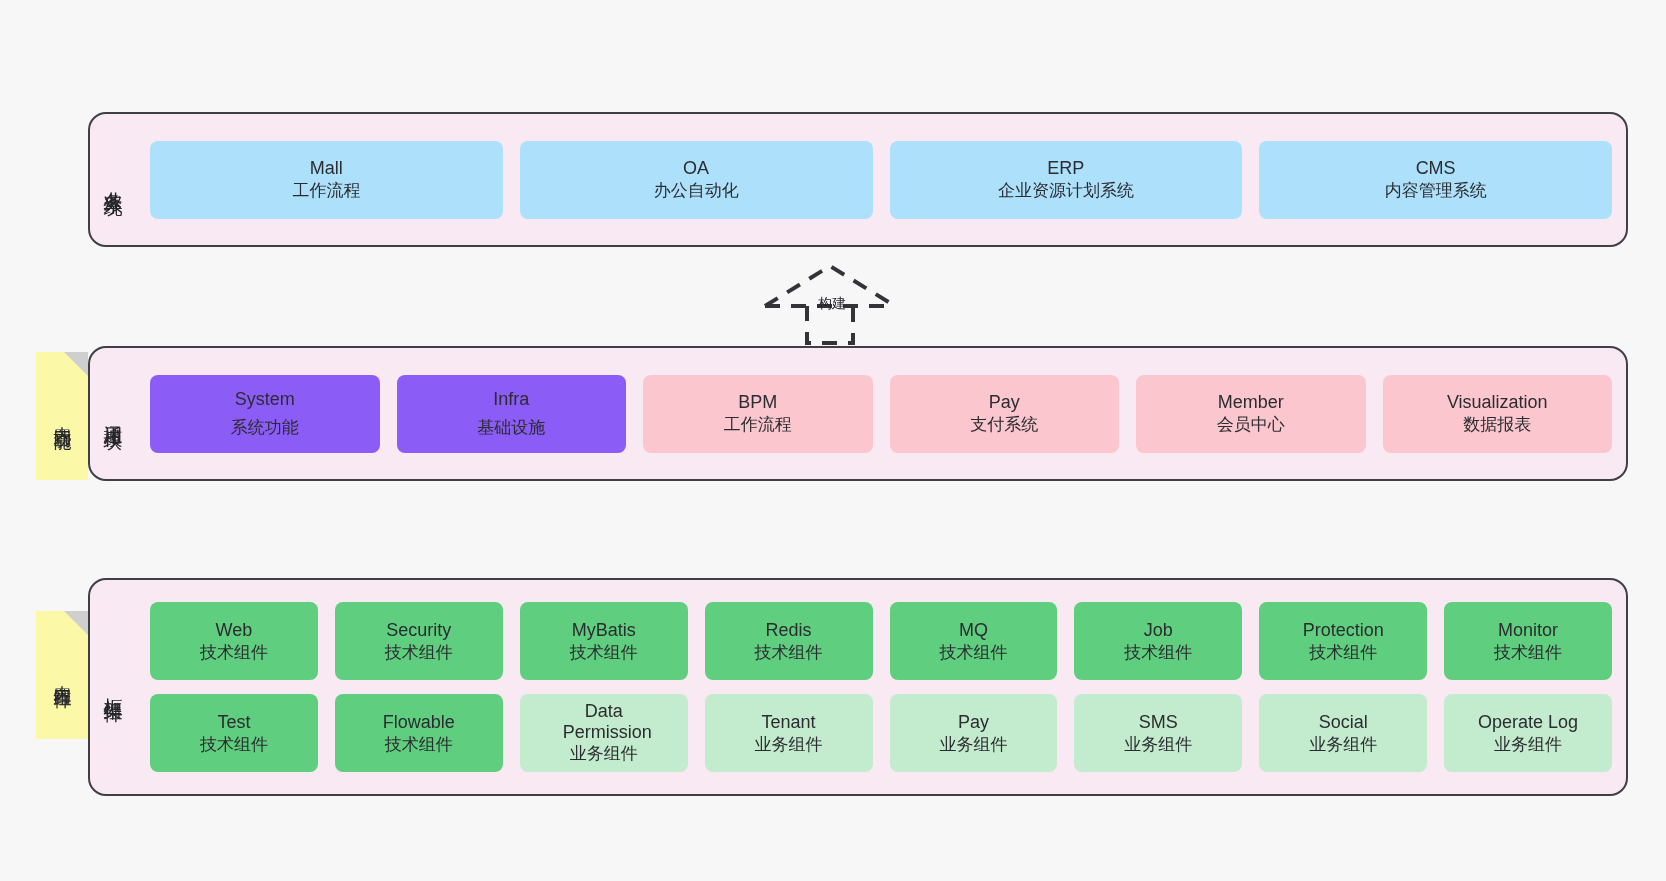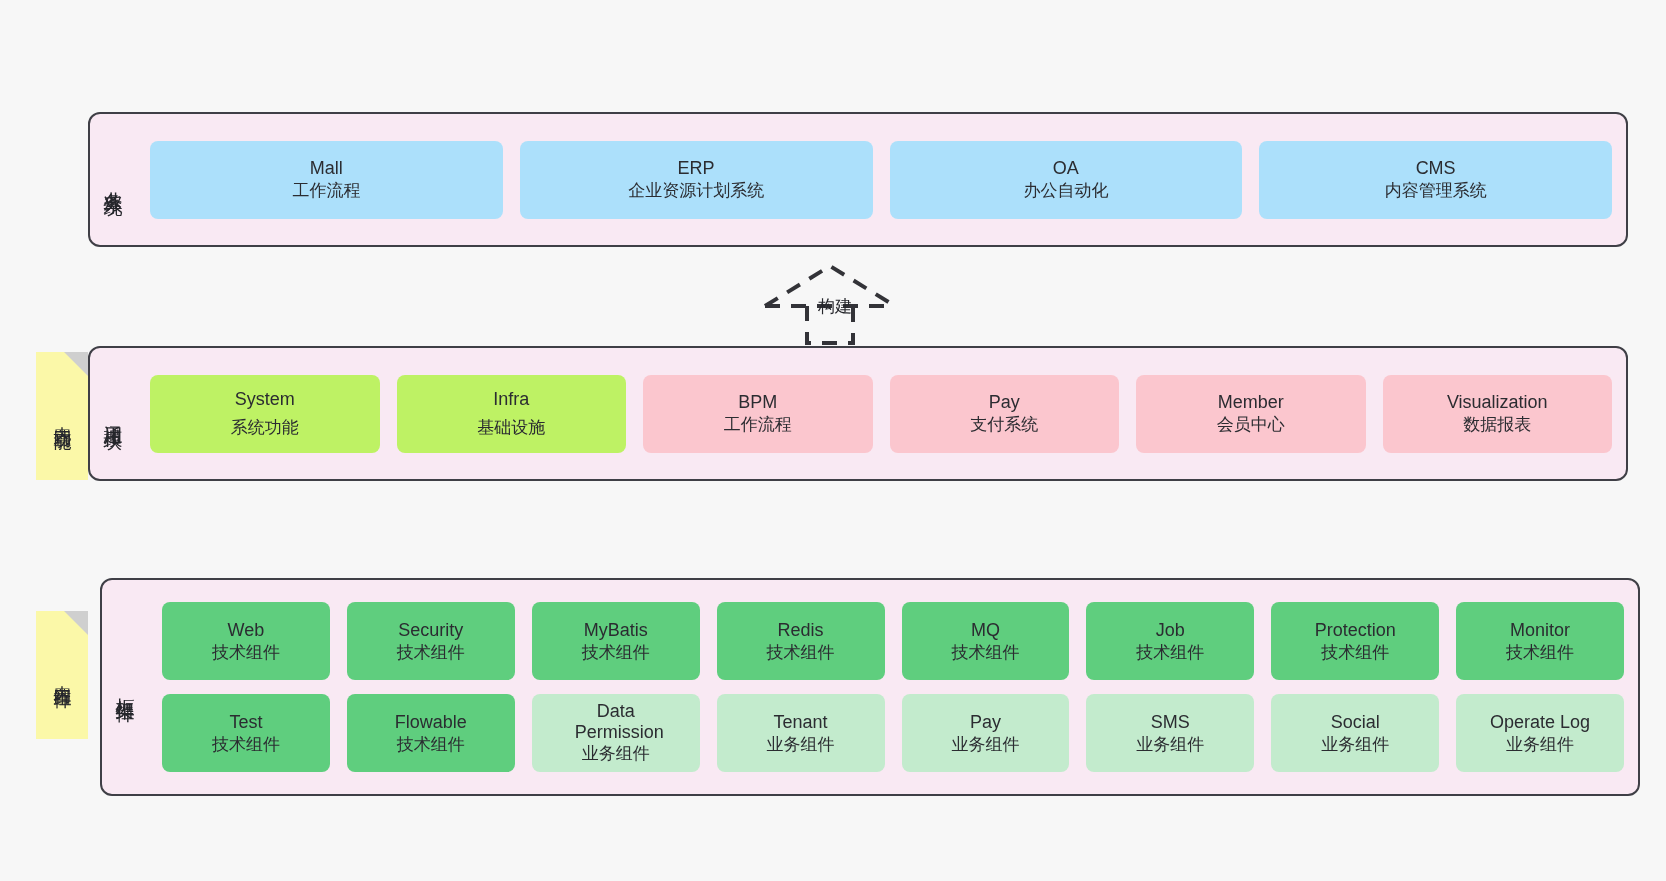--- a/index.html
+++ b/index.html
@@ -9,21 +9,21 @@
     font-family: "Liberation Sans", "DejaVu Sans", sans-serif;
     overflow: hidden;
   }
   .canvas { position: relative; width: 1666px; height: 881px; }
 
   
   .layer {
     position: absolute;
     background: #f9e9f3;
     border: 2px solid #3f3f46;
-    border-radius: 12px;
+    border-radius: 18px;
     display: flex;
     align-items: stretch;
   }
   .layer-title {
     flex: 0 0 auto;
     width: 46px;
     display: flex;
     align-items: center;
     justify-content: center;
     font-size: 19px;
@@ -58,21 +58,21 @@
     text-align: center;
     color: #2b2c31;
     line-height: 1.28;
     padding: 4px 6px;
   }
   .card .name { font-size: 18px; }
   .card .sub  { font-size: 17px; }
 
   
   .c-blue        { background: #ace0fb; }
-  .c-red         { background: #bef264; gap: 6px; }
+  .c-red         { background: #8b5cf6; gap: 6px; }
   .c-pink        { background: #fbc6ce; }
   .c-green-dark  { background: #5fce7e; }
   .c-green-light { background: #c3ebcd; }
 
   
   .note {
     position: absolute;
     background: #fbf8a8;
     display: flex;
     align-items: center;
@@ -92,47 +92,47 @@
     width: 0; height: 0;
     border-left: 24px solid transparent;
     border-top: 24px solid #cfcfcf;
   }
 
   
   .arrow { position: absolute; }
   .arrow svg { display: block; overflow: visible; }
   .arrow-label {
     position: absolute;
-    font-size: 17px;
+    font-size: 14px;
     color: #25262b;
     background: transparent;
     white-space: nowrap;
     user-select: none;
   }
 </style>
 </head>
 <body>
 
 <div class="canvas">
 
   <div class="layer" style="left:88px; top:112px; width:1540px; height:135px;">
     <div class="layer-title">业务系统</div>
     <div class="layer-body">
       <div class="row" style="height:78px;">
         <div class="card c-blue">
           <span class="name">Mall</span>
           <span class="sub">工作流程</span>
         </div>
         <div class="card c-blue">
+          <span class="name">OA</span>
+          <span class="sub">办公自动化</span>
+        </div>
+        <div class="card c-blue">
           <span class="name">ERP</span>
           <span class="sub">企业资源计划系统</span>
-        </div>
-        <div class="card c-blue">
-          <span class="name">OA</span>
-          <span class="sub">办公自动化</span>
         </div>
         <div class="card c-blue">
           <span class="name">CMS</span>
           <span class="sub">内容管理系统</span>
         </div>
       </div>
     </div>
   </div>
 
   <div class="arrow" style="left:760px; top:260px; width:150px; height:85px;">
@@ -180,21 +180,21 @@
       </div>
     </div>
   </div>
 
 
   <div class="note" style="left:36px; top:611px; width:52px; height:128px;">
     <span class="fold"></span>
     <span>内置组件</span>
   </div>
 
-  <div class="layer" style="left:88px; top:578px; width:1540px; height:218px;margin-left:12px;">
+  <div class="layer" style="left:88px; top:578px; width:1540px; height:218px;">
     <div class="layer-title">框架组件</div>
     <div class="layer-body">
 
       <div class="row" style="height:78px;">
         <div class="card c-green-dark">
           <span class="name">Web</span>
           <span class="sub">技术组件</span>
         </div>
         <div class="card c-green-dark">
           <span class="name">Security</span>

